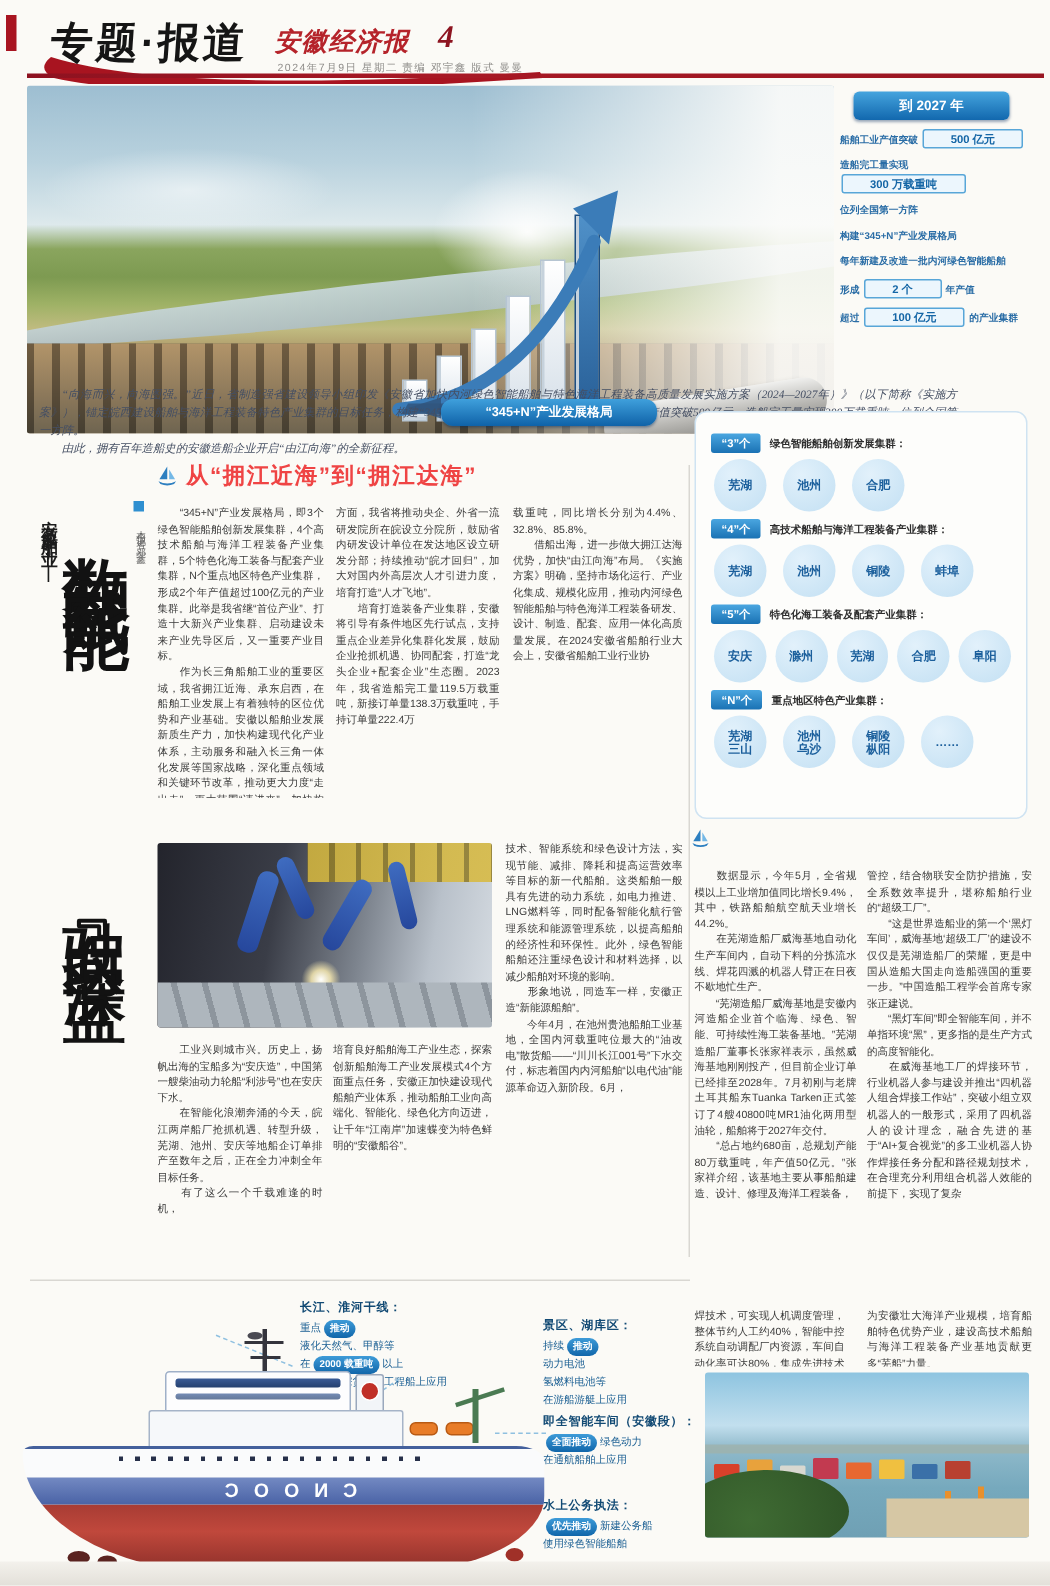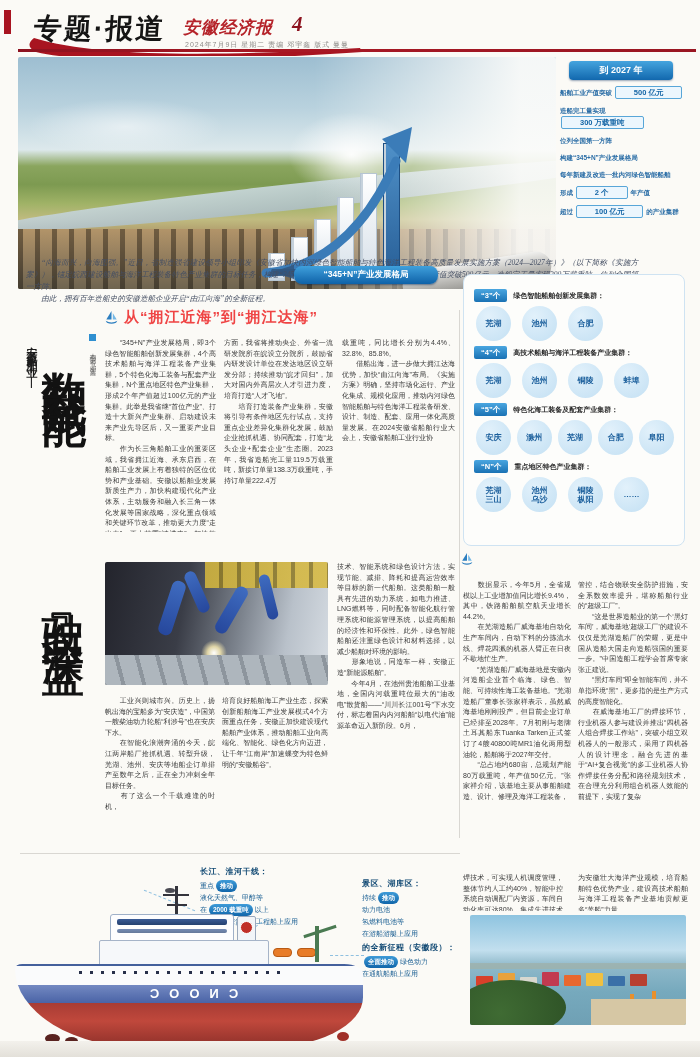--- a/index.html
+++ b/index.html
@@ -324,25 +324,30 @@
 
   <div class="sc-group" style="left:362px;top:878px;width:102px;">
     <div class="sc-title">景区、湖库区：</div>
     <div class="sc-line"><span>持续</span><span class="sc-tag">推动</span></div>
     <div class="sc-line"><span>动力电池</span></div>
     <div class="sc-line"><span>氢燃料电池等</span></div>
     <div class="sc-line"><span>在游船游艇上应用</span></div>
   </div>
 
   <div class="sc-group" style="left:362px;top:942px;width:102px;">
-    <div class="sc-title">的全新征程（安徽段）：</div>
+    <div class="sc-title">即全智能车间（安徽段）：</div>
     <div class="sc-line"><span class="sc-tag">全面推动</span><span>绿色动力</span></div>
     <div class="sc-line"><span>在通航船舶上应用</span></div>
   </div>
 
+  <div class="sc-group" style="left:362px;top:998px;width:102px;">
+    <div class="sc-title">水上公务执法：</div>
+    <div class="sc-line"><span class="sc-tag">优先推动</span><span>新建公务船</span></div>
+    <div class="sc-line"><span>使用绿色智能船舶</span></div>
+  </div>
 
   <div class="dash" style="left:142px;top:900px;width:55px;transform:rotate(22deg);"></div>
   <div class="dash" style="left:230px;top:930px;width:40px;transform:rotate(-35deg);"></div>
   <div class="dash" style="left:330px;top:955px;width:34px;"></div>
 
   <div id="ship">
     <div class="radar"></div>
     <div class="mast"></div>
     <div class="mast-bar" style="left:148px;top:8px;width:26px;"></div>
     <div class="mast-bar" style="left:152px;top:18px;width:20px;"></div>

